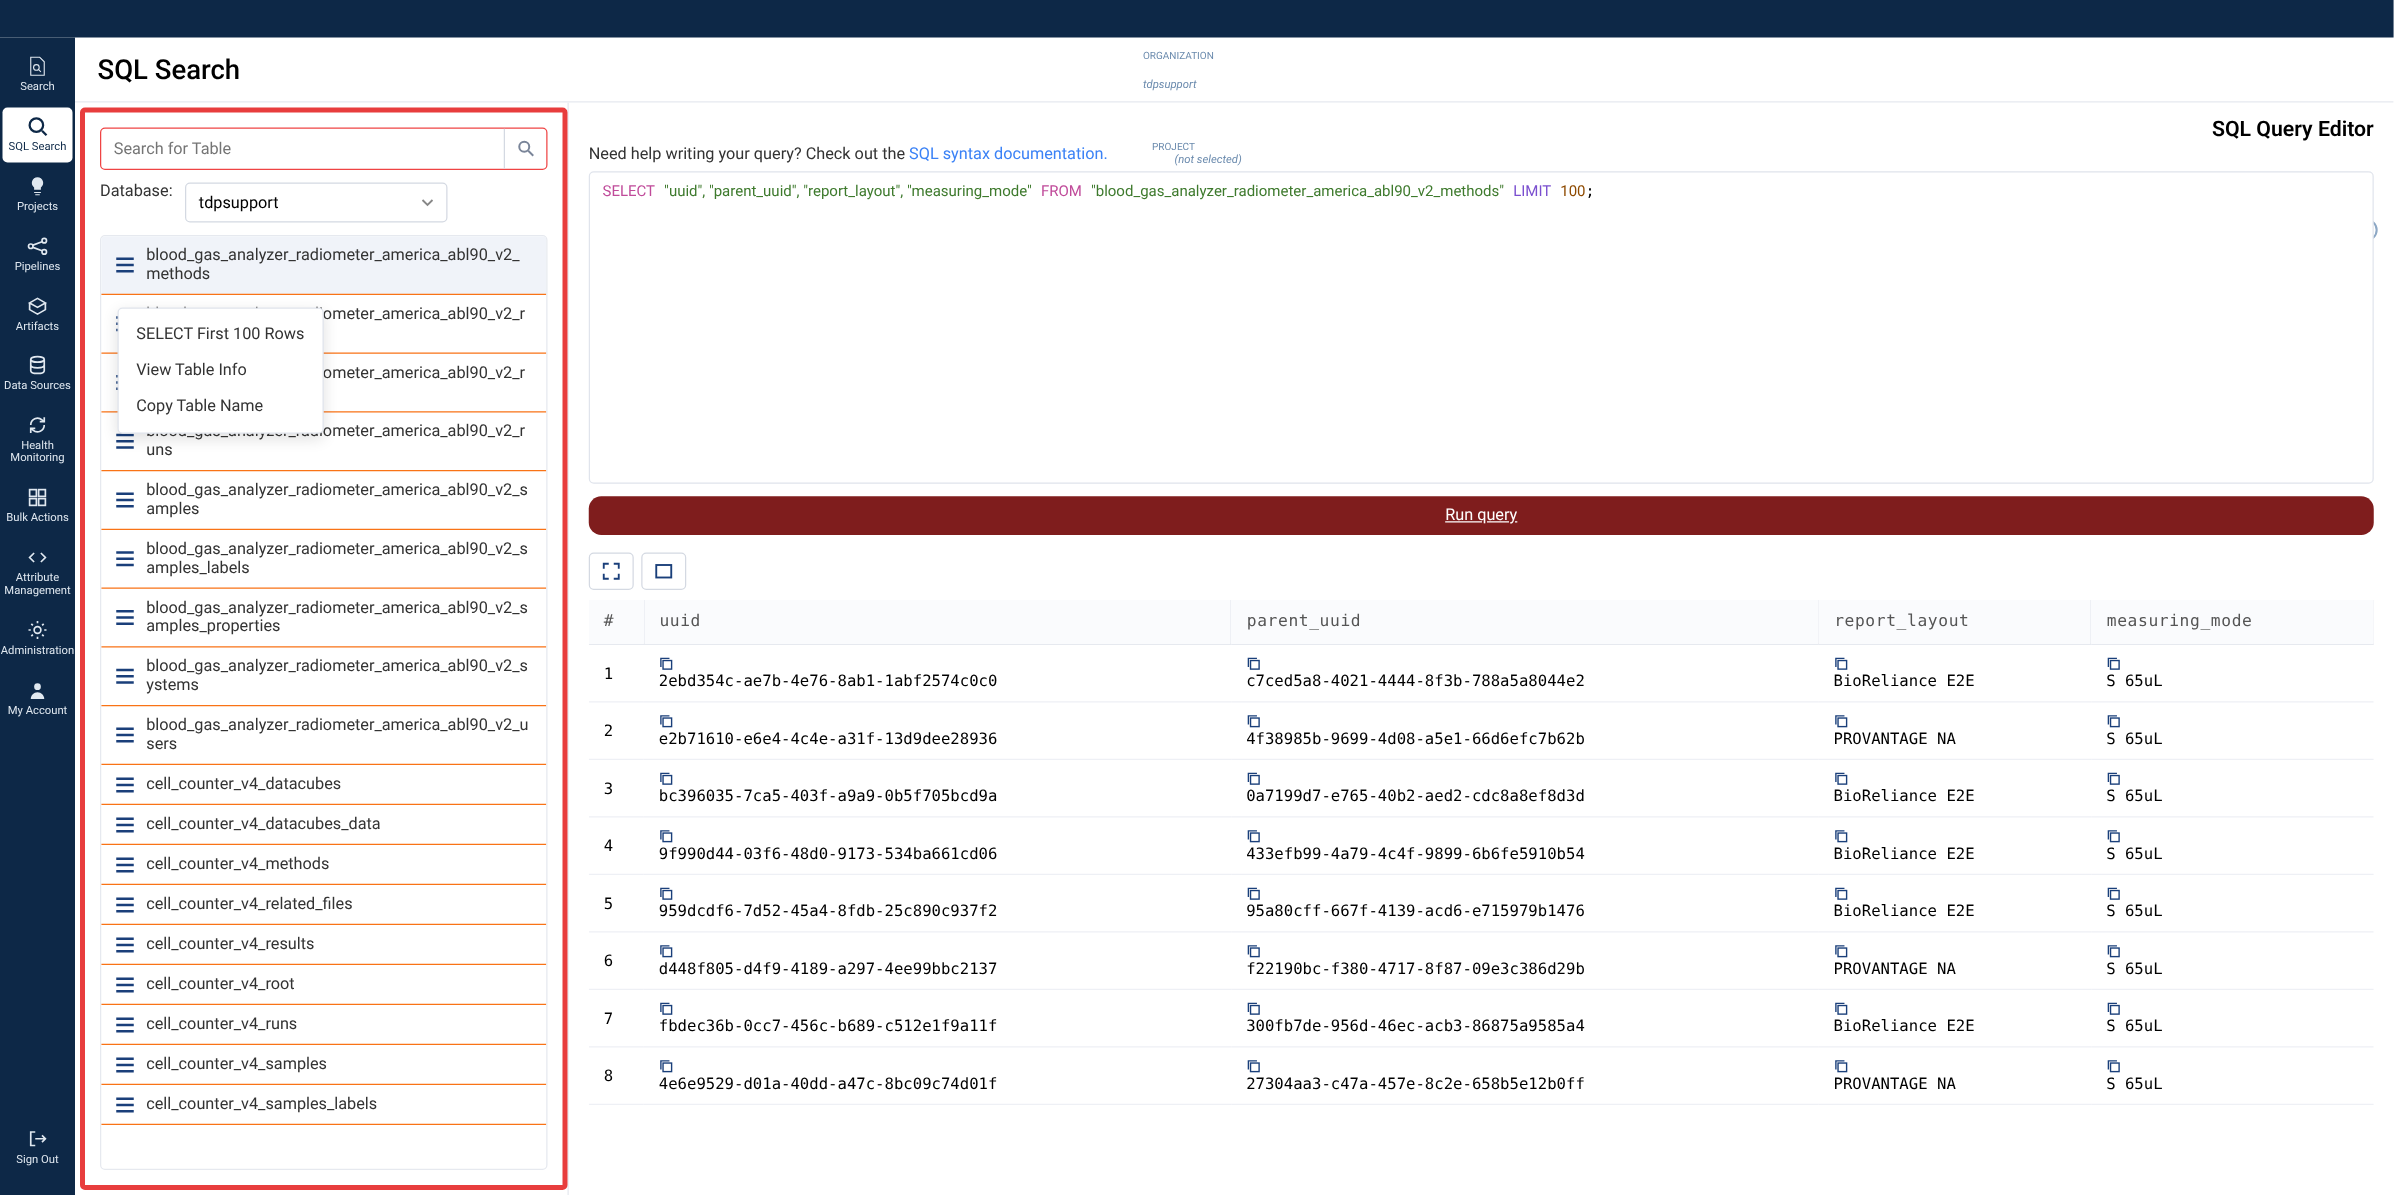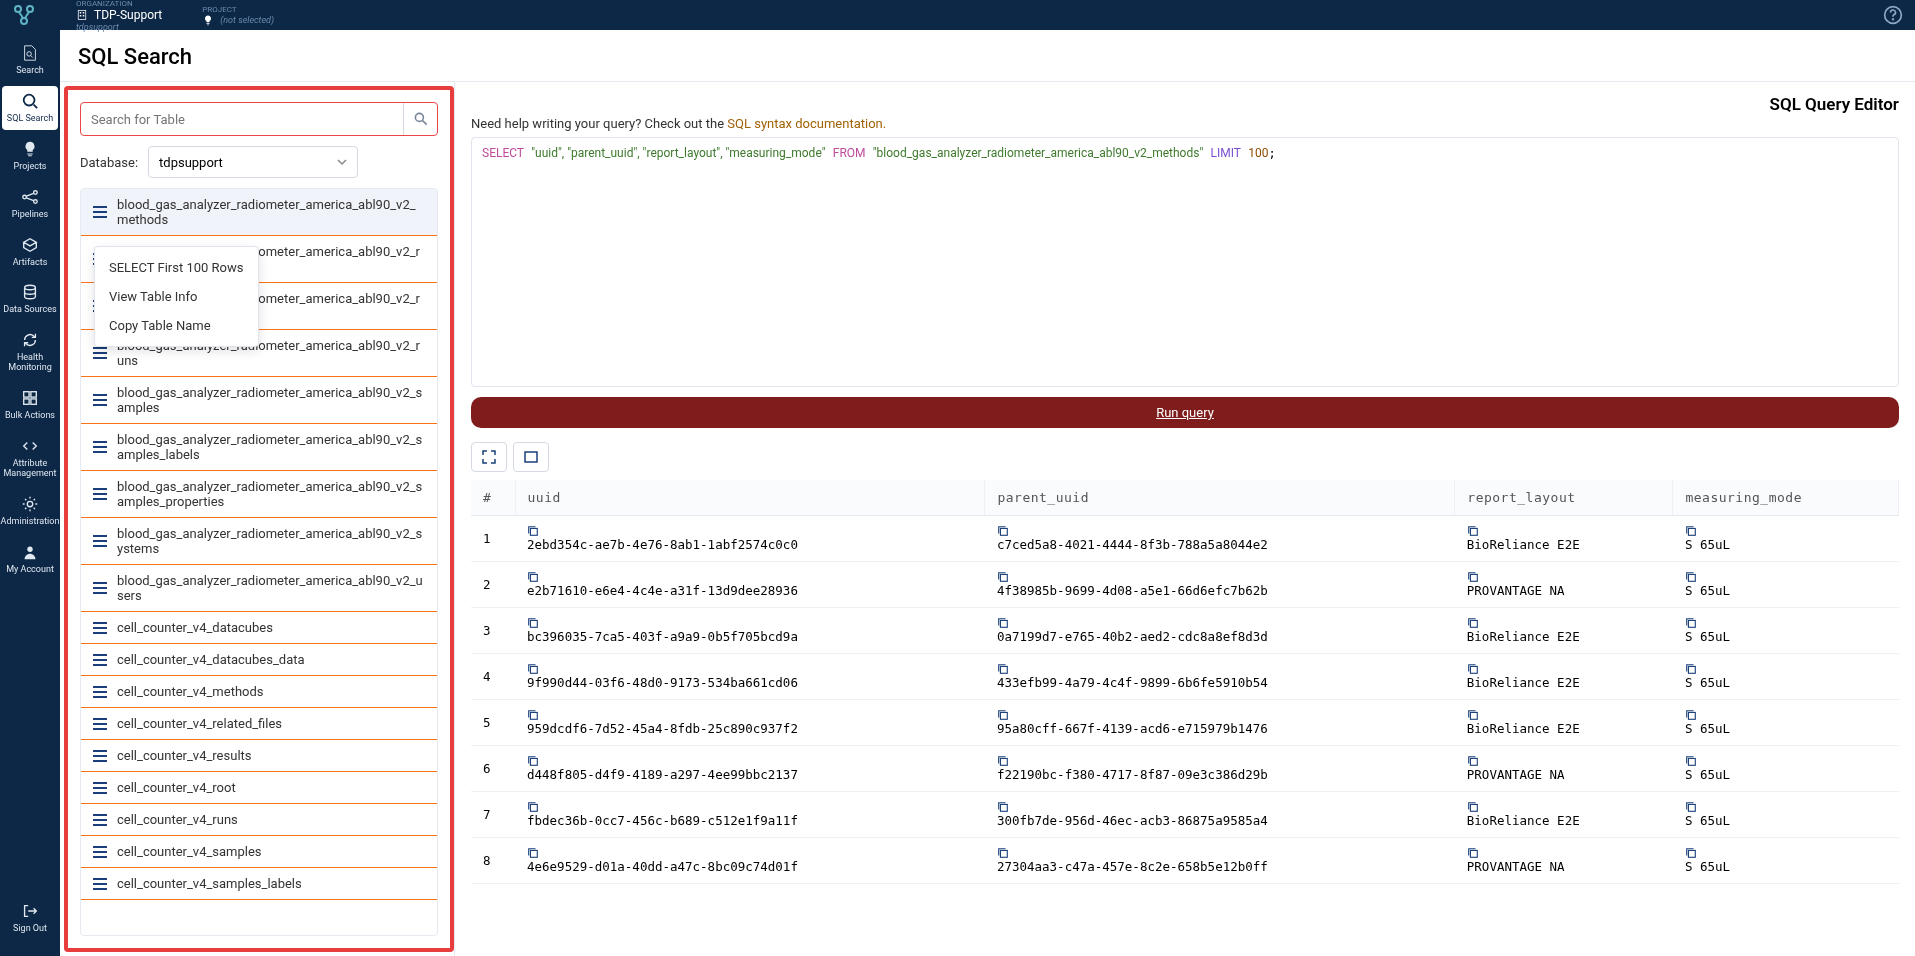--- a/index.html
+++ b/index.html
@@ -1,18 +1,18 @@
 <!DOCTYPE html>
 <html><head>
 <meta charset="utf-8">
 <style>
 * { margin: 0; padding: 0; box-sizing: border-box; font-family: -apple-system, BlinkMacSystemFont, "Segoe UI", Roboto, sans-serif; }
 body { background: #fff; overflow: hidden; }
 
-.top-bar { background: #0d2847; height: 30px; display: flex; align-items: center; padding: 0 12px; gap: 40px; }
+.top-bar { background: #0d2847; height: 30px; display: flex; align-items: center; padding: 0 12px; gap: 40px; flex-direction: column; }
 .top-bar .logo { width: 24px; height: 24px; }
 .top-bar-section { display: flex; flex-direction: column; color: #8da8c5; }
 .top-bar-section .label { font-size: 8px; color: #6a8aad; }
 .top-bar-section .value { font-size: 12px; color: #fff; display: flex; gap: 6px; align-items: center; }
 .top-bar-section .sub { font-size: 9px; color: #6a8aad; font-style: italic; }
 .top-bar .help { margin-left: auto; color: #8da8c5; cursor: pointer; }
 
 .layout { display: flex; height: calc(100vh - 30px); }
 .sidebar { width: 60px; background: #0d2847; color: #e0e8f0; display: flex; flex-direction: column; align-items: center; padding-top: 8px; }
 .sidebar-item { width: 56px; padding: 6px 0; display: flex; flex-direction: column; align-items: center; gap: 4px; cursor: pointer; border-radius: 4px; margin-bottom: 4px; color: #e0e8f0; }
@@ -24,37 +24,37 @@
 .main { flex: 1; display: flex; flex-direction: column; overflow: hidden; }
 .page-title { font-size: 22px; font-weight: 500; padding: 14px 18px 12px; border-bottom: 1px solid #e6e9ef; }
 .workspace { flex: 1; display: flex; overflow: hidden; }
 
 .table-panel { width: 390px; padding: 12px; border: 4px solid #e83d3d; border-radius: 4px; margin: 4px 0 4px 4px; display: flex; flex-direction: column; position: relative; }
 .table-search-container { position: relative; margin-bottom: 10px; }
 .search-box { display: flex; border: 1px solid #ef4444; border-radius: 4px; height: 34px; }
 .search-box input { flex: 1; border: none; padding: 0 10px; font-size: 13px; outline: none; background: transparent; }
 .search-box .search-btn { width: 34px; border-left: 1px solid #d4d9e2; display: flex; align-items: center; justify-content: center; cursor: pointer; color: #7a8599; }
 
-.db-row { display: flex; align-items: center; gap: 10px; margin-bottom: 10px; }
+.db-row { display: flex; gap: 10px; margin-bottom: 10px; }
 .db-row label { font-size: 13px; color: #333; }
 .db-select { flex: 1; height: 32px; border: 1px solid #d4d9e2; border-radius: 4px; padding: 0 10px; font-size: 13px; display: flex; align-items: center; justify-content: space-between; cursor: pointer; max-width: 210px; }
 
 .table-list { flex: 1; overflow-y: auto; border: 1px solid #e6e9ef; border-radius: 4px; position: relative; }
 .table-row { display: flex; align-items: center; gap: 10px; padding: 8px 12px; border-bottom: 1px solid #f97316; cursor: pointer; font-size: 13px; color: #333; }
 .table-row.active { background: #f0f3f9; }
 .table-row .micon { color: #1a3f7a; flex-shrink: 0; }
 .table-row .tname { word-break: break-all; }
 
 .context-menu { position: absolute; top: 156px; left: 26px; background: #fff; border: 1px solid #e0e4ec; border-radius: 4px; box-shadow: 0 4px 12px rgba(0,0,0,0.12); padding: 6px 0; z-index: 50; min-width: 150px; }
 .context-menu-item { padding: 7px 14px; font-size: 13px; cursor: pointer; color: #333; }
 
 .editor-panel { flex: 1; display: flex; flex-direction: column; padding: 12px 16px; overflow: hidden; border-left: 1px solid #e6e9ef; }
 .editor-header h3 { font-size: 17px; font-weight: 600; margin-bottom: 2px; text-align: right; }
 .editor-header p { font-size: 13px; color: #333; }
-.editor-header a { color: #a16207; text-decoration: none; }
+.editor-header a { color: #3b82f6; text-decoration: none; }
 .editor-box { border: 1px solid #e0e4ec; border-radius: 4px; padding: 8px 10px; height: 250px; font-family: ui-monospace, Menlo, Consolas, monospace; font-size: 12px; margin-top: 6px; background: #fff; overflow: auto; }
 .editor-box .kw1 { color: #c04b9a; }
 .editor-box .str { color: #3e7a2d; }
 .editor-box .kw2 { color: #7a4fcf; }
 .editor-box .num { color: #8e4a00; }
 
 .run-btn { background: #7f1d1d; color: #fff; border: none; padding: 8px 20px; border-radius: 10px; font-size: 13px; cursor: pointer; margin: 10px 0 14px; text-decoration: underline; }
 
 .results-header { display: flex; align-items: center; justify-content: space-between; }
 .results-header h3 { font-size: 17px; font-weight: 600; }

